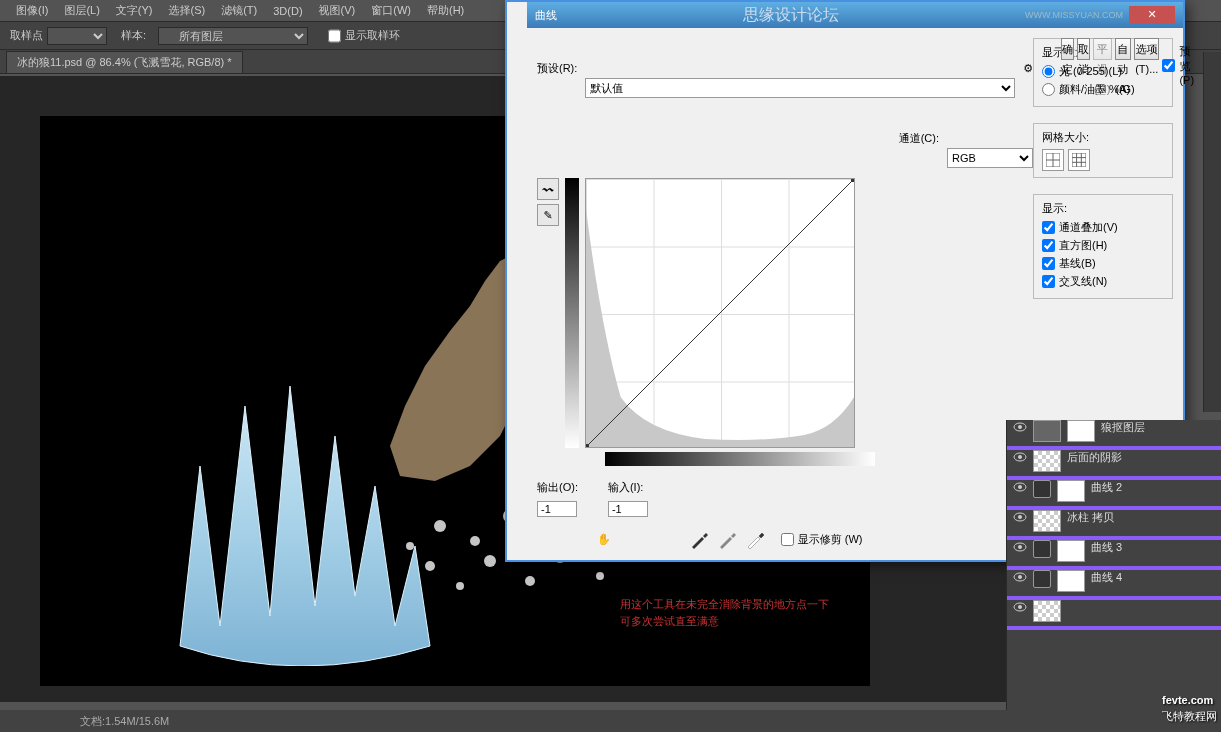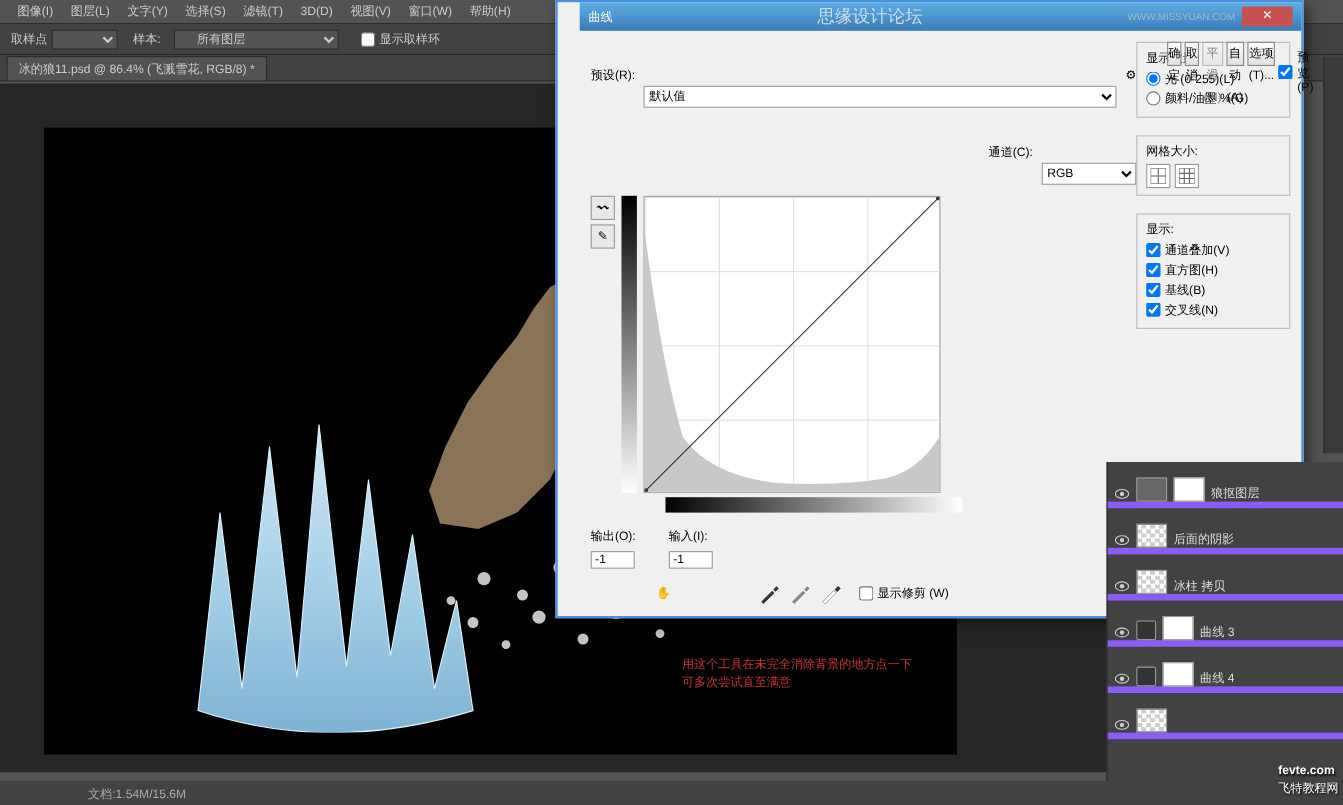--- a/index.html
+++ b/index.html
@@ -48,21 +48,21 @@
 .io-row input{width:40px;border:1px solid #999;padding:1px 3px;}
 .eyedroppers{display:flex;align-items:center;gap:8px;margin-top:6px;margin-left:60px;}
 .eyedroppers .ed{width:20px;height:20px;cursor:pointer;}
 .btn{background:linear-gradient(#fdfdfd,#e0e0e0);border:1px solid #888;height:22px;cursor:pointer;text-align:center;line-height:20px;}
 .fieldset{border:1px solid #bbb;padding:6px 8px;margin-bottom:8px;}
 .fieldset .ft{margin-bottom:4px;}
 .radio-row,.check-row{display:flex;align-items:center;gap:4px;margin:3px 0;}
 .grid-btns{display:flex;gap:4px;}
 .grid-btns .gb{width:22px;height:22px;border:1px solid #999;background:#fff;cursor:pointer;display:flex;align-items:center;justify-content:center;}
 .layers-panel{position:absolute;right:0;top:420px;width:215px;bottom:0;background:#424242;border-left:1px solid #2a2a2a;}
-.layer-row{display:flex;align-items:flex-end;height:42px;border-bottom:6px solid #8b5cf6;padding:0 6px;gap:6px;}
+.layer-row{display:flex;align-items:flex-start;height:30px;border-bottom:4px solid #8b5cf6;padding:0 6px;gap:6px;}
 .layer-row .eye{width:14px;height:14px;cursor:pointer;}
 .layer-row .thumb{width:28px;height:22px;background:#666;border:1px solid #999;}
 .layer-row .thumb.trans{background:repeating-conic-gradient(#ccc 0 25%,#fff 0 50%) 0 0/8px 8px;}
 .layer-row .thumb.white{background:#fff;}
 .layer-row .adj{width:18px;height:18px;border:1px solid #999;background:#333;border-radius:2px;}
 .layer-row .name{flex:1;color:#ddd;font-size:11px;white-space:nowrap;overflow:hidden;}
 .watermark{position:absolute;right:4px;bottom:8px;color:#fff;font-weight:bold;font-size:18px;text-shadow:1px 1px 2px #000;}
 .watermark .sub{font-size:11px;font-weight:normal;display:block;}
 .mini-panels{position:absolute;right:0;top:52px;width:18px;height:360px;background:#3a3a3a;border-left:1px solid #2a2a2a;}
 svg.eye-icon{fill:#ccc;}
@@ -313,20 +313,29 @@
             <circle cx="7" cy="7" r="2" fill="#ccc"></circle>
           </svg></span>
         <div class="thumb trans"></div>
         <span class="name">后面的阴影</span>
       </div>
       <div class="layer-row">
         <span class="eye"><svg class="eye-icon" width="14" height="14" viewBox="0 0 14 14">
             <ellipse cx="7" cy="7" rx="6" ry="4" fill="none" stroke="#ccc" stroke-width="1"></ellipse>
             <circle cx="7" cy="7" r="2" fill="#ccc"></circle>
           </svg></span>
+        <div class="adj"></div>
+        <div class="thumb white"></div>
+        <span class="name">曲线 2</span>
+      </div>
+      <div class="layer-row">
+        <span class="eye"><svg class="eye-icon" width="14" height="14" viewBox="0 0 14 14">
+            <ellipse cx="7" cy="7" rx="6" ry="4" fill="none" stroke="#ccc" stroke-width="1"></ellipse>
+            <circle cx="7" cy="7" r="2" fill="#ccc"></circle>
+          </svg></span>
         <div class="thumb trans"></div>
         <span class="name">冰柱 拷贝</span>
       </div>
       <div class="layer-row">
         <span class="eye"><svg class="eye-icon" width="14" height="14" viewBox="0 0 14 14">
             <ellipse cx="7" cy="7" rx="6" ry="4" fill="none" stroke="#ccc" stroke-width="1"></ellipse>
             <circle cx="7" cy="7" r="2" fill="#ccc"></circle>
           </svg></span>
         <div class="adj"></div>
         <div class="thumb white"></div>

